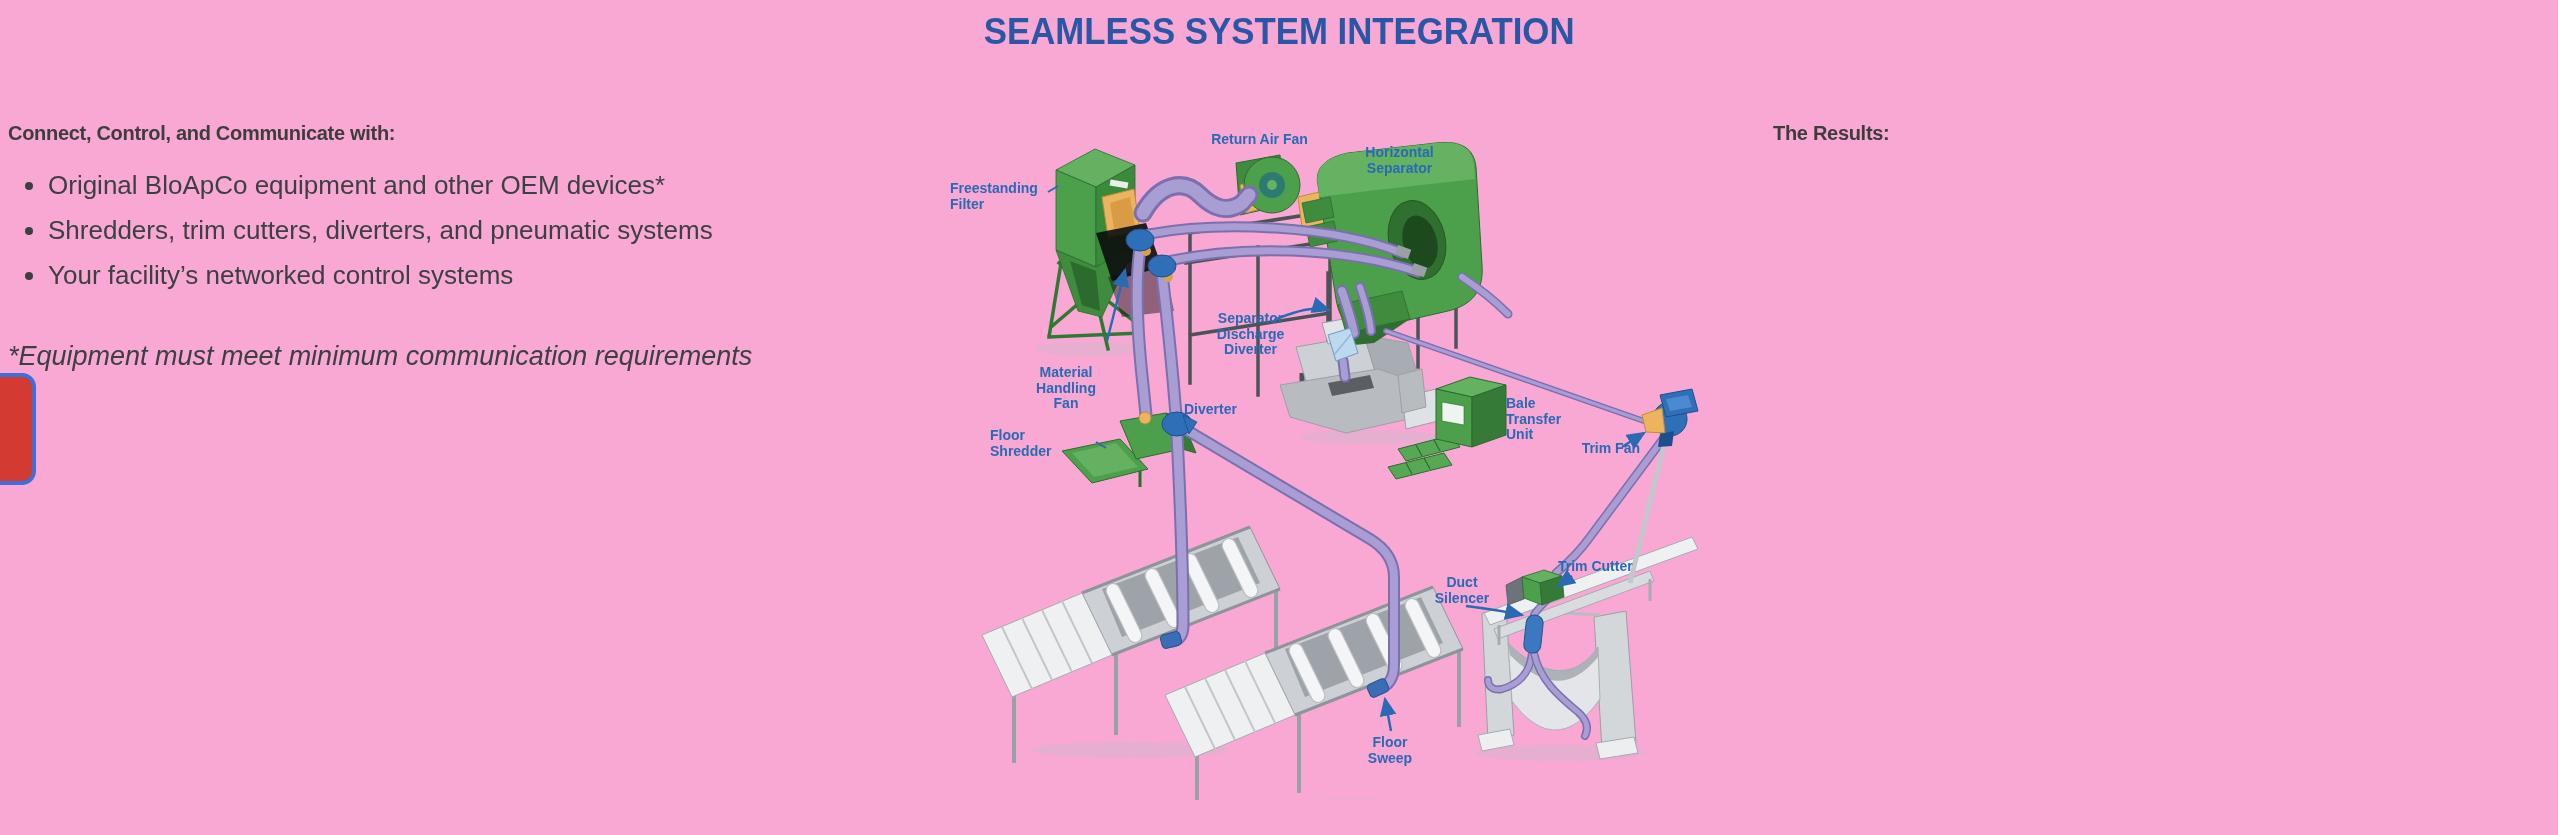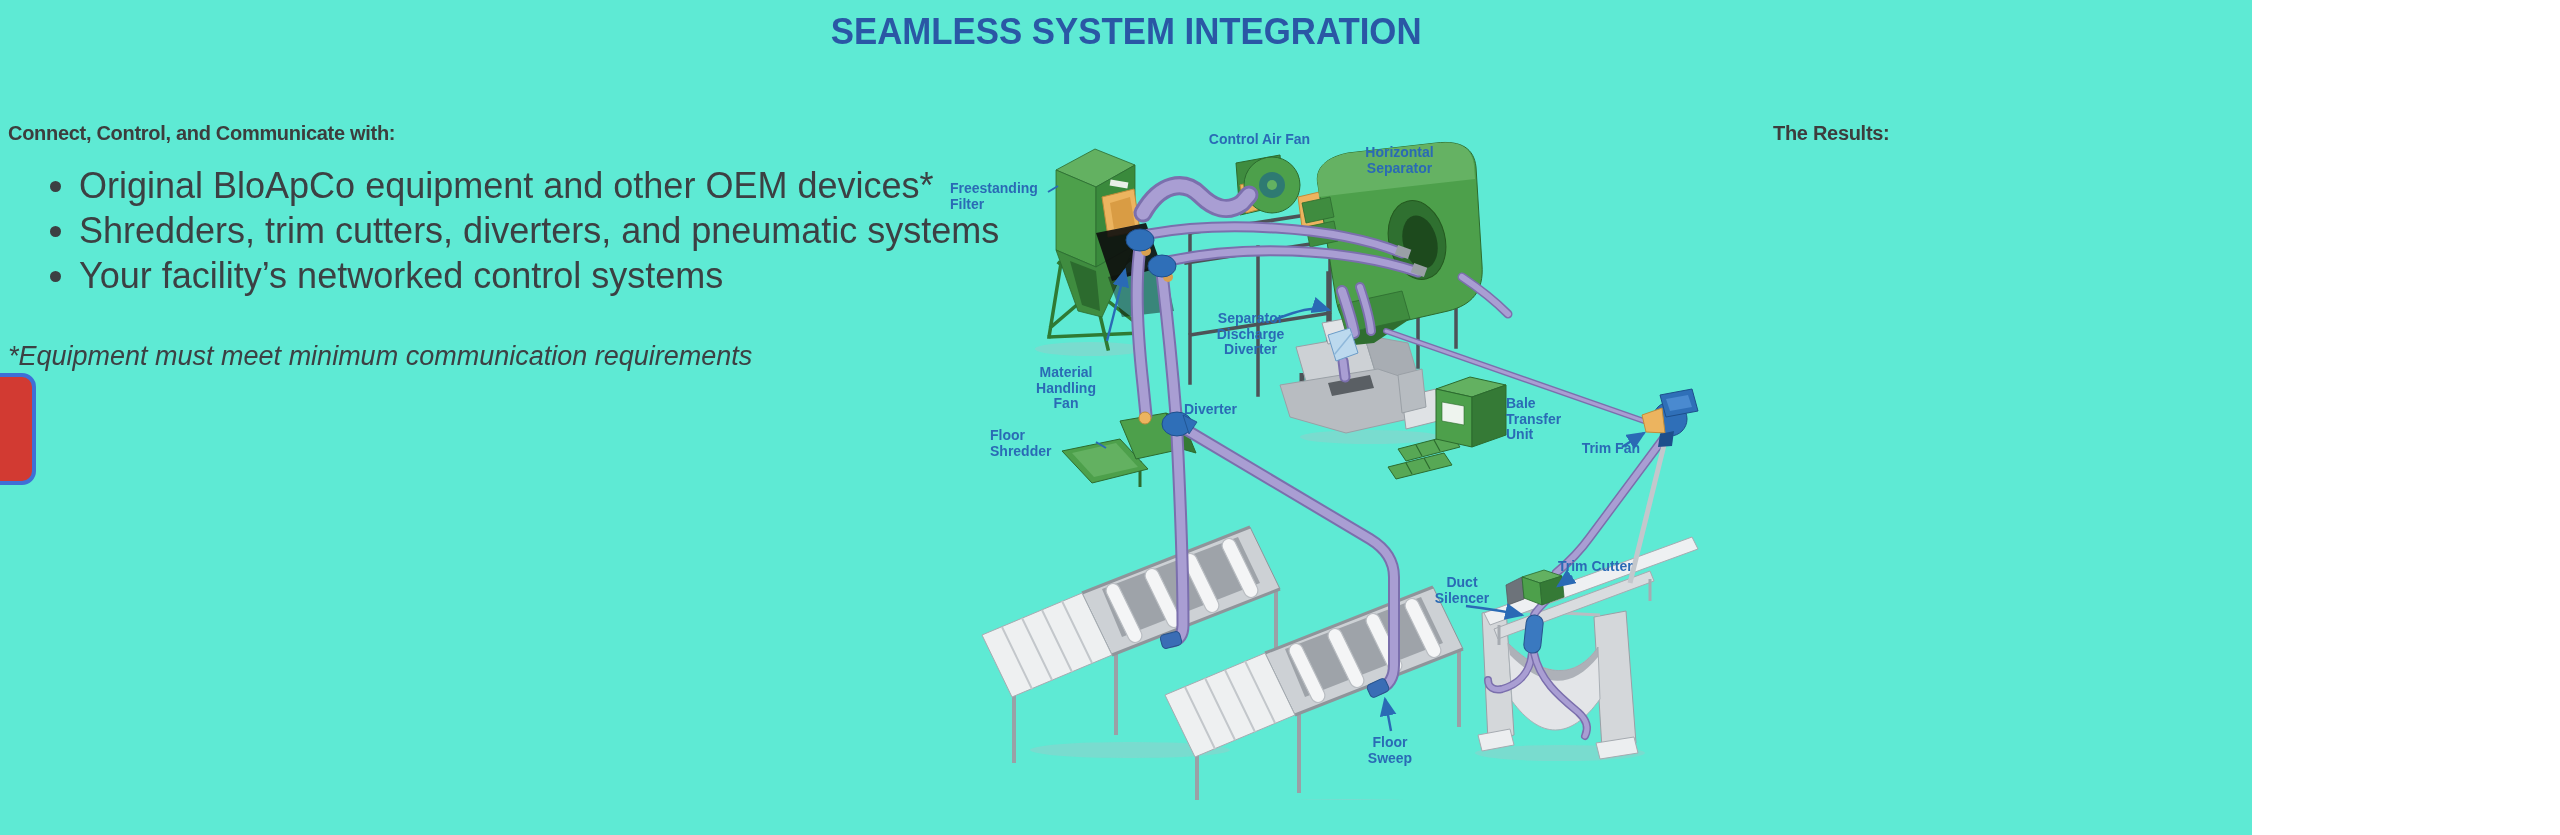--- a/index.html
+++ b/index.html
@@ -1,31 +1,31 @@
 <!DOCTYPE html>
 <html><head>
 <meta charset="utf-8">
 <style>
   html,body{margin:0;padding:0;background:#fff;}
   body{font-family:"Liberation Sans","DejaVu Sans",sans-serif;}
-  .stage{position:relative;width:2252px;height:835px;background:#5eead4;overflow:hidden;}
+  .stage{position:relative;width:2558px;height:835px;background:#f9a8d4;overflow:hidden;}
 
   
   .page-title{position:absolute;left:0;right:0;top:10px;text-align:center;
     font-size:37px;font-weight:bold;color:#2a57a5;line-height:44px;letter-spacing:0;}
   .page-title .tt{display:inline-block;transform:scaleX(.94);}
 
   
   .col-heading{position:absolute;font-size:20px;font-weight:bold;color:#3d3d3d;letter-spacing:-.3px;white-space:nowrap;}
   .left-heading{left:8px;top:122px;}
   .right-heading{left:1773px;top:122px;}
   ul.bullets{position:absolute;margin:0;padding:0 0 0 40px;list-style:disc;}
   ul.left-bullets{left:8px;top:163px;}
   ul.right-bullets{left:1773px;top:163px;}
-  ul.bullets li{font-size:36px;color:#3c4043;line-height:45px;white-space:nowrap;margin-left:31px;}
+  ul.bullets li{font-size:26px;color:#3c4043;line-height:45px;white-space:nowrap;}
   .footnote{position:absolute;left:8px;top:341px;font-size:27px;font-style:italic;color:#3c4043;white-space:nowrap;}
 
   
   .side-tab{position:absolute;left:-16px;top:373px;width:44px;height:104px;
     background:#d23a32;border:4px solid #3f6fd6;border-radius:14px;cursor:pointer;}
 
   
   .diagram{position:absolute;left:950px;top:85px;width:830px;height:715px;}
   .diagram svg{position:absolute;left:0;top:0;}
   .dlabel{position:absolute;font-size:14px;font-weight:bold;color:#2a6ab5;
@@ -273,21 +273,21 @@
         <path class="ar" marker-end="url(#arr)" d="M622,491 L608,501"></path>
         <path class="ar" marker-end="url(#arr)" d="M516,521 C540,524 558,527 572,530"></path>
         <path class="ar" marker-end="url(#arr)" d="M441,646 L435,614"></path>
         <path class="tk" d="M98,107 L108,101"></path>
         <path class="tk" d="M146,357 L156,363"></path>
       </g>
     </svg>
 
     <div class="dlabel tar" style="left:0;top:96px;width:98px;">Freestanding
 Filter</div>
-    <div class="dlabel tac" style="left:252px;top:47px;width:115px;">Control Air Fan</div>
+    <div class="dlabel tac" style="left:252px;top:47px;width:115px;">Return Air Fan</div>
     <div class="dlabel tac" style="left:392px;top:60px;width:115px;">Horizontal
 Separator</div>
     <div class="dlabel tac" style="left:66px;top:256px;width:100px;margin-top:24px;">Material
 Handling
 Fan</div>
     <div class="dlabel tac" style="left:248px;top:226px;width:105px;">Separator
 Discharge
 Diverter</div>
     <div class="dlabel" style="left:234px;top:317px;width:80px;">Diverter</div>
     <div class="dlabel tar" style="left:40px;top:343px;width:95px;">Floor

